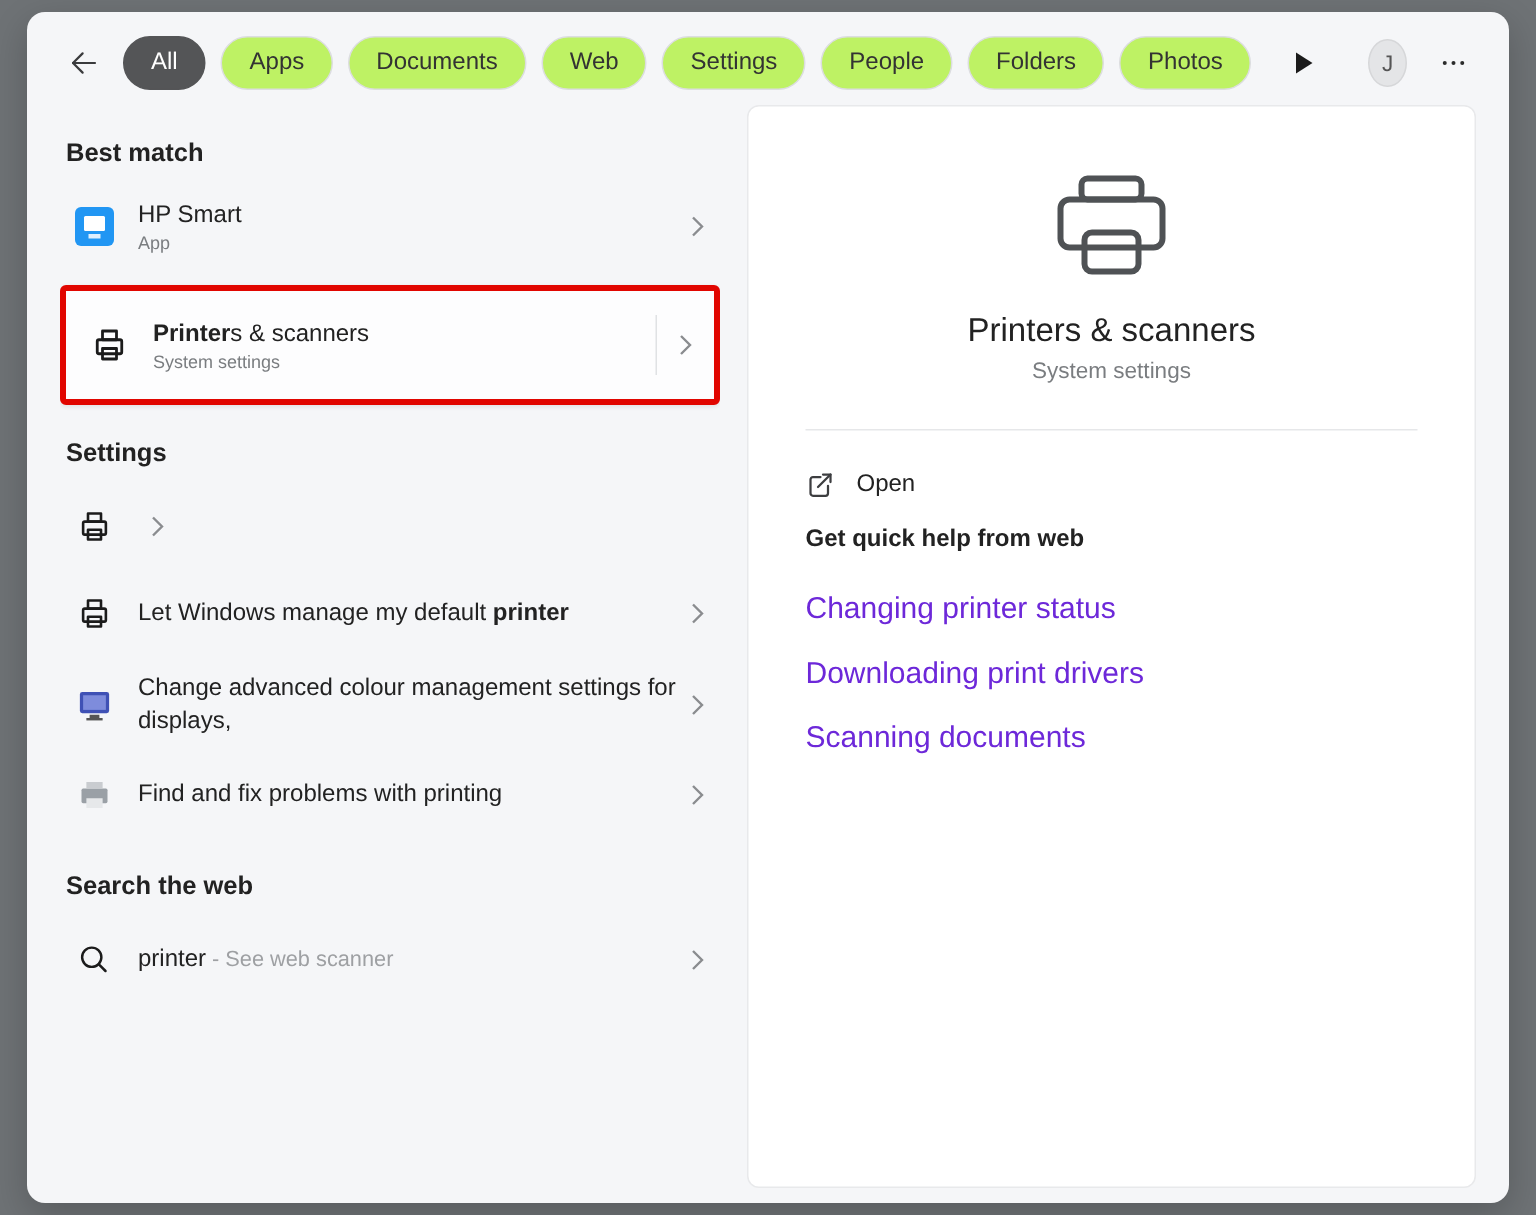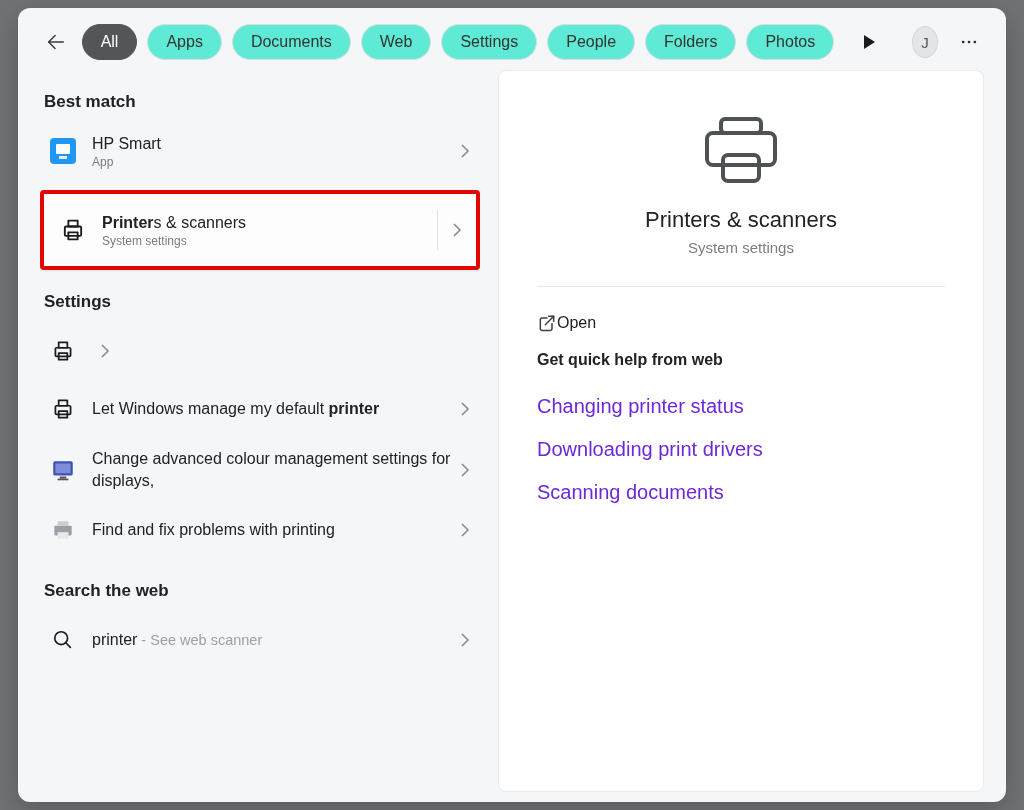--- a/index.html
+++ b/index.html
@@ -4,21 +4,21 @@
   <style>
     * { box-sizing: border-box; margin: 0; padding: 0; font-family: "Segoe UI", -apple-system, BlinkMacSystemFont, sans-serif; }
     body { background: #6e7275; width: 1024px; height: 810px; overflow: hidden; }
     .window {
       position: absolute; left: 18px; top: 8px; right: 18px; bottom: 8px;
       background: #f5f6f8; border-radius: 12px; box-shadow: 0 8px 24px rgba(0,0,0,.2);
       display: flex; flex-direction: column; overflow: hidden; justify-content: flex-end;
     }
     .topbar { display: flex; align-items: center; padding: 14px 22px 8px 22px; gap: 10px; }
     .back-btn { width: 40px; height: 40px; display: flex; align-items: center; justify-content: center; border: none; background: transparent; cursor: pointer; border-radius: 20px; }
-    .pill { padding: 8px 18px; border-radius: 20px; font-size: 16px; border: 1px solid #dcdde0; background: #5eead4; color: #333; cursor: pointer; }
+    .pill { padding: 8px 18px; border-radius: 20px; font-size: 16px; border: 1px solid #dcdde0; background: #bef264; color: #333; cursor: pointer; }
     .pill.active { background: #545557; color: #fff; border-color: #545557; }
     .spacer { flex: 1; }
     .play-icon { width: 38px; height: 38px; display: flex; align-items: center; justify-content: center; cursor: pointer; }
     .avatar { width: 32px; height: 32px; border-radius: 50%; background: #e4e5e7; color: #555; display: flex; align-items: center; justify-content: center; font-size: 15px; margin-left: 18px; border: 1px solid #d6d7d9; }
     .more-icon { width: 38px; height: 38px; display: flex; align-items: center; justify-content: center; cursor: pointer; margin-left: 6px; }
     .content { flex: 1; display: flex; gap: 18px; padding: 0 22px 10px 22px; overflow: hidden; }
     .left { flex: 0 0 440px; overflow-y: auto; }
     .section-title { font-size: 17px; font-weight: 600; color: #222; margin: 22px 0 10px 4px; }
     .row { display: flex; align-items: center; padding: 10px 10px 10px 8px; border-radius: 6px; cursor: pointer; min-height: 58px; }
     .row-icon { width: 30px; height: 30px; display: flex; align-items: center; justify-content: center; margin-right: 14px; flex-shrink: 0; }
@@ -34,21 +34,21 @@
     .highlight-box .row { padding: 16px 14px; border-radius: 0;}
     .hl-divider { border-left: 1px solid #e0e2e4; height: 40px; margin: 0 6px 0 6px; }
     .settings-rows .row { padding: 10px 10px 10px 8px; }
     .web-row .row-title { color: #222; }
     .web-sub { color: #9ea0a3; font-size: 14.5px; }
     .right { flex: 1; background: #fff; border: 1px solid #e8e9eb; border-radius: 8px; padding: 34px 38px; display: flex; flex-direction: column; }
     .preview-icon-wrap { align-self: center; margin-top: 8px; margin-bottom: 18px; }
     .preview-title { text-align: center; font-size: 22px; color: #222; font-weight: 400; }
     .preview-sub { text-align: center; font-size: 15px; color: #7a7d80; margin-top: 6px; }
     .hr { border: none; border-top: 1px solid #e6e7e9; margin: 30px 0 22px 0; }
-    .open-row { display: flex; align-items: center; padding: 4px 0 18px 0; cursor: pointer; }
+    .open-row { display: flex; align-items: center; gap: 14px; padding: 4px 0 18px 0; cursor: pointer; }
     .open-row span { font-size: 16px; color: #222; }
     .help-title { font-size: 16px; font-weight: 600; color: #222; margin-bottom: 16px; }
     .help-link { display: block; font-size: 20px; color: #6d28d9; padding: 10px 0; cursor: pointer; }
     svg { display: block; }
     b { font-weight: 600; }
   </style>
 </head>
 <body>
 
 <div class="window">

